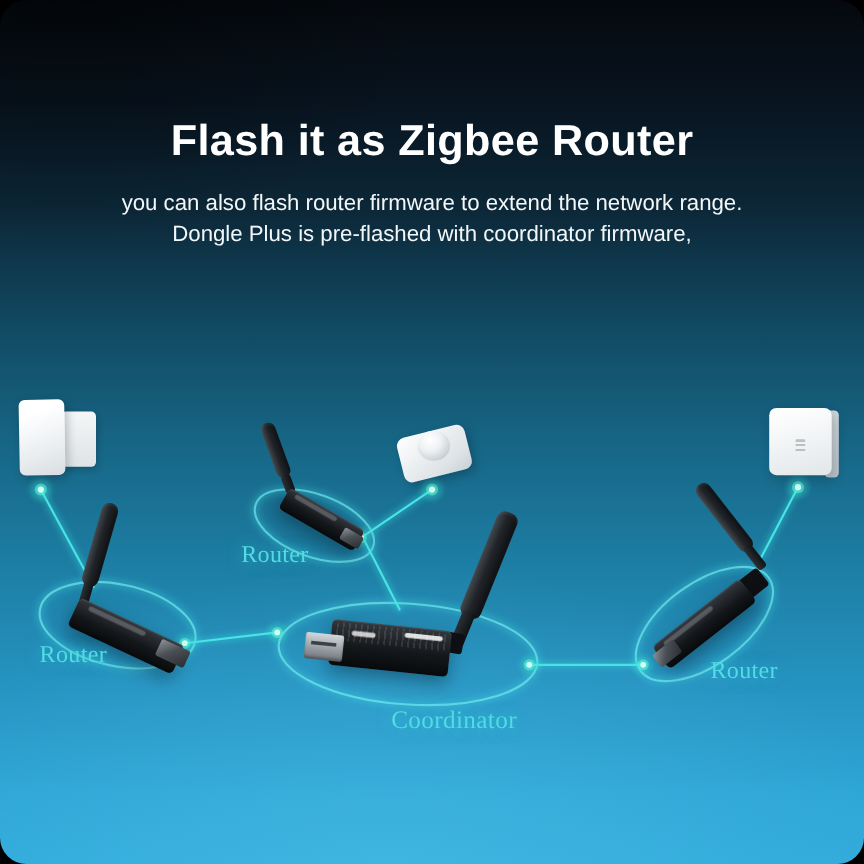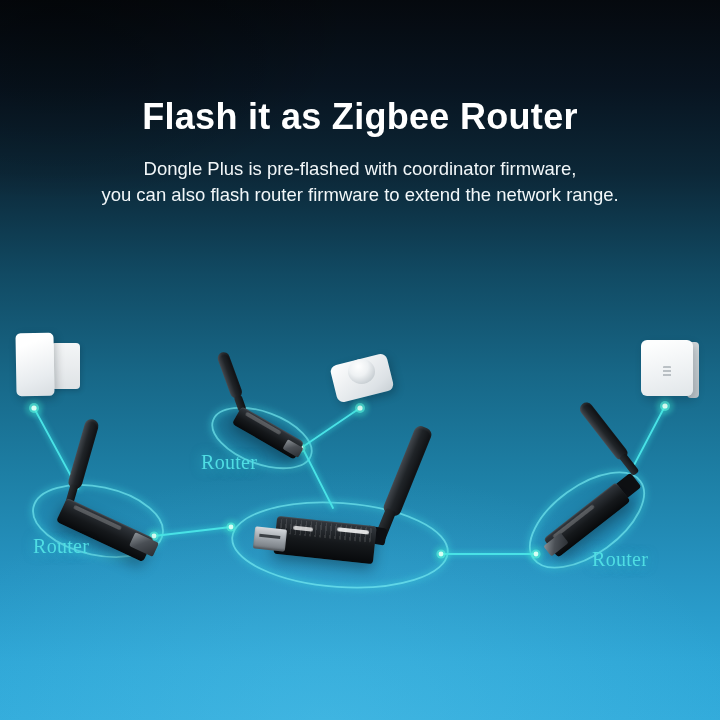--- a/index.html
+++ b/index.html
@@ -4,20 +4,21 @@
 <style>
   html,body{margin:0;padding:0;background:#000;}
   *{box-sizing:border-box;}
   .stage{
     position:relative;width:720px;height:720px;overflow:hidden;
     font-family:"Liberation Sans","DejaVu Sans",sans-serif;
     background:
       radial-gradient(60% 40% at 8% 0%, rgba(0,0,0,.38), rgba(0,0,0,0) 70%),
       radial-gradient(95% 60% at 45% 102%, rgba(95,205,240,.30), rgba(95,205,240,0) 62%),
       linear-gradient(180deg,#05090e 0%,#081420 12%,#0c2737 24%,#114a63 38%,#176787 52%,#1d7fa5 66%,#2694c2 80%,#2ea6d6 92%,#32abdb 100%);
+    border-radius: 22px;
   }
   
   .header{position:absolute;left:0;top:96px;width:720px;text-align:center;color:#fff;}
   .header h1{margin:0 0 18px 0;font-size:36px;font-weight:700;letter-spacing:.3px;color:#ffffff;}
   .header p{margin:0;font-size:18.5px;line-height:26px;color:#f2f7f9;font-weight:400;}
   
   .lbl{position:absolute;color:#4fdde3;font-size:20px;letter-spacing:.3px;
        text-shadow:0 0 12px rgba(60,220,230,.55);font-family:Liberation Serif, serif;}
   
   .wires{position:absolute;left:0;top:0;pointer-events:none;}
@@ -122,22 +123,22 @@
         <circle class="node-mid" cx="536" cy="554" r="4.6"></circle>
         <circle class="node-core" cx="536" cy="554" r="2.4"></circle>
       <circle class="node-halo" cx="665" cy="406" r="9"></circle>
         <circle class="node-mid" cx="665" cy="406" r="5"></circle>
         <circle class="node-core" cx="665" cy="406" r="2.6"></circle>
     </g>
   </svg>
 
   <div class="header">
     <h1>Flash it as Zigbee Router</h1>
+    <p>you can also flash router firmware to extend the network range.</p>
     <p>Dongle Plus is pre-flashed with coordinator firmware,</p>
-    <p>you can also flash router firmware to extend the network range.</p>
   </div>
 
   <div class="dev" style="left:16px;top:333px;width:70px;height:68px;">
     <div class="sensor-back"></div>
     <div class="sensor-front"></div>
   </div>
 
   <div class="dev" style="left:333px;top:352px;width:66px;height:54px;">
     <div class="btn-base"></div>
     <div class="btn-dome"></div>
@@ -192,15 +193,16 @@
     </div>
     <div class="collar" style="left:618px;top:477px;width:20px;height:18px;transform:rotate(-38deg);"></div>
     <div class="dbody" style="left:541px;top:508px;width:92px;height:24px;transform:rotate(-38deg);">
       <div class="glint"></div>
     </div>
     <div class="usb dark" style="left:545px;top:538px;width:22px;height:13px;transform:rotate(-38deg);"></div>
   </div>
 
   <div class="lbl" style="left:33px;top:535px;">Router</div>
   <div class="lbl" style="left:201px;top:451px;">Router</div>
+  <div class="lbl" style="left:326px;top:588px;font-size:21px;">Coordinator</div>
   <div class="lbl" style="left:592px;top:548px;">Router</div>
 
 </div>
 
 </body></html>

